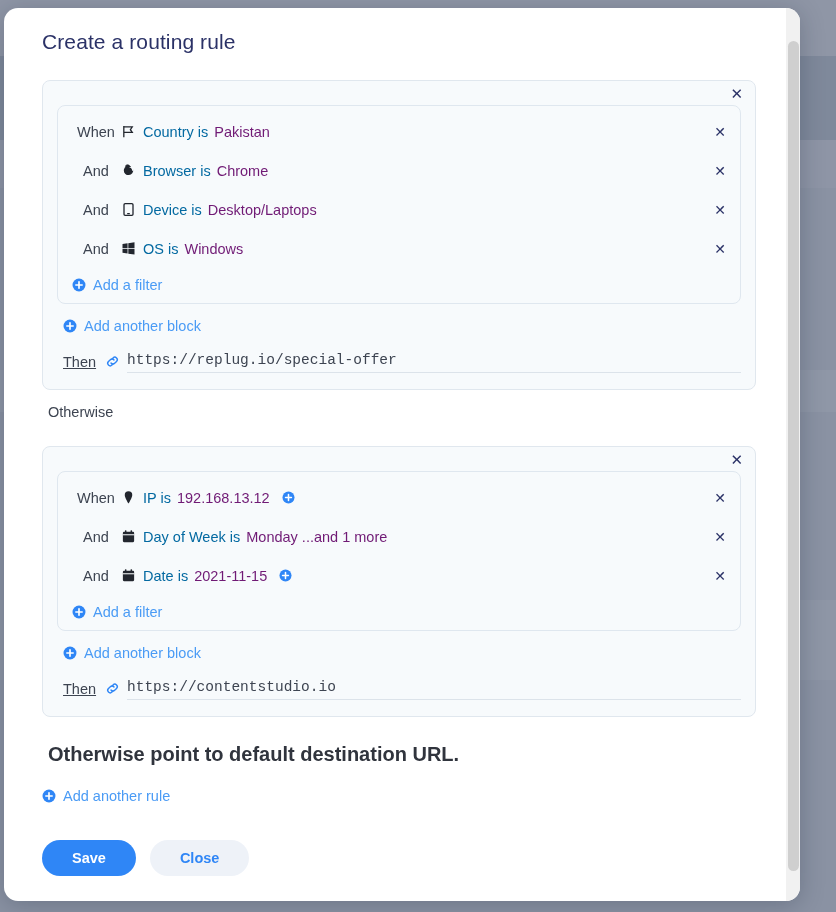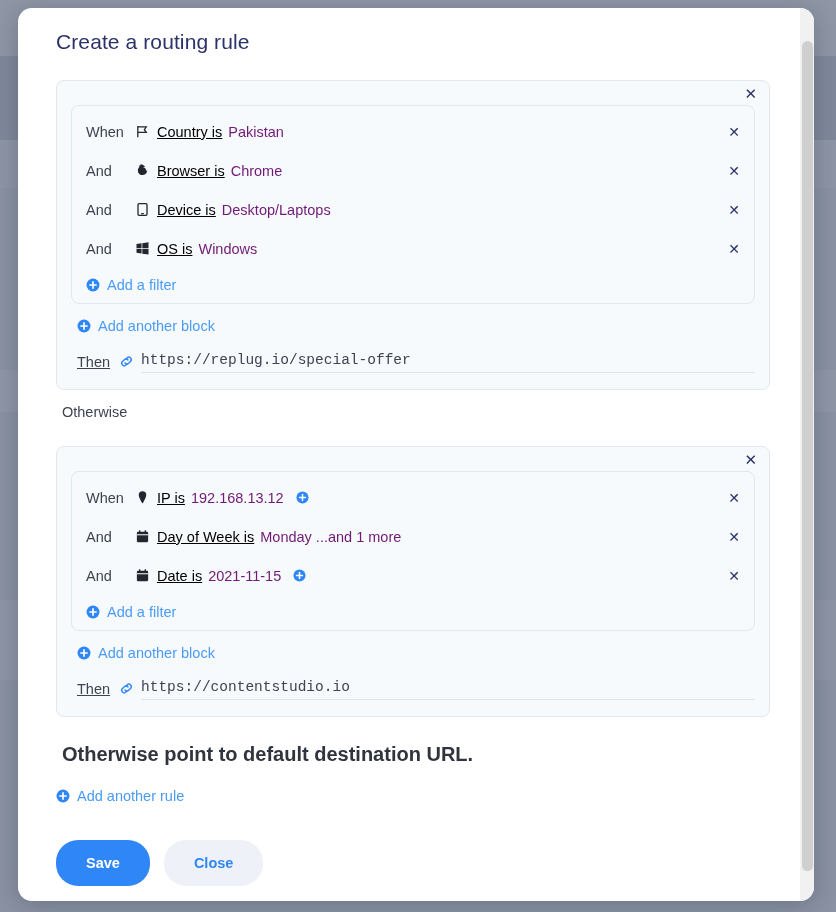--- a/index.html
+++ b/index.html
@@ -21,21 +21,21 @@
   }
   .bg-band.b1 { top: 0;   height: 56px;  background: rgba(255,255,255,0.045); }
   .bg-band.b2 { top: 56px; height: 84px; background: rgba(40,55,90,0.10); }
   .bg-band.b3 { top: 140px; height: 48px; background: rgba(255,255,255,0.035); }
   .bg-band.b4 { top: 370px; height: 42px; background: rgba(255,255,255,0.05); }
   .bg-band.b5 { top: 600px; height: 80px; background: rgba(255,255,255,0.04); }
 
   
   .modal {
     position: absolute;
-    left: 18px; top: 8px;
+    left: 4px; top: 8px;
     width: 796px; height: 893px;
     background: #ffffff;
     border-radius: 14px;
     box-shadow: 0 4px 24px rgba(20,30,50,0.25);
     overflow: hidden;
   }
   .modal-inner {
     position: absolute;
     left: 0; top: 0;
     width: 796px; height: 893px;
@@ -95,20 +95,21 @@
     margin-top: 14px;
   }
   .filter-row {
     position: relative;
     display: flex;
     align-items: center;
     height: 39px;
     padding: 0 14px 0 14px;
     font-size: 14.5px;
     color: #3d4451;
+    text-align: center;
   }
   .conj {
     width: 48px;
     flex: 0 0 48px;
     color: #3d4451;
     font-size: 14.5px;
   }
   .filter-main {
     display: flex;
     align-items: center;
@@ -116,21 +117,21 @@
   }
   .filter-icon {
     display: inline-flex;
     align-items: center;
     justify-content: center;
     width: 17px; height: 17px;
     color: #22262e;
     flex: 0 0 17px;
   }
   .filter-icon svg { display: block; }
-  .filter-text { color: #000000; text-decoration: underline; }
+  .filter-text { color: #0369a1; }
   .filter-value { color: #701a75; }
   .row-close {
     position: absolute;
     right: 14px; top: 50%;
     transform: translateY(-50%);
     color: #2b3267;
     font-size: 14px;
     font-weight: 700;
     line-height: 1;
     cursor: pointer;
@@ -210,21 +211,21 @@
     gap: 14px;
     padding: 36px 0 0 0;
   }
   .btn {
     border: none;
     border-radius: 22px;
     font-family: "Liberation Sans", sans-serif;
     font-size: 14.5px;
     font-weight: bold;
     padding: 0 30px;
-    height: 46px;
+    height: 36px;
     cursor: pointer;
   }
   .btn-save { background: #2f86f6; color: #ffffff; }
   .btn-close { background: #eef2f8; color: #2f86f6; }
 </style>
 </head>
 <body>
 
 <div class="bg-band b1"></div>
 <div class="bg-band b2"></div>

